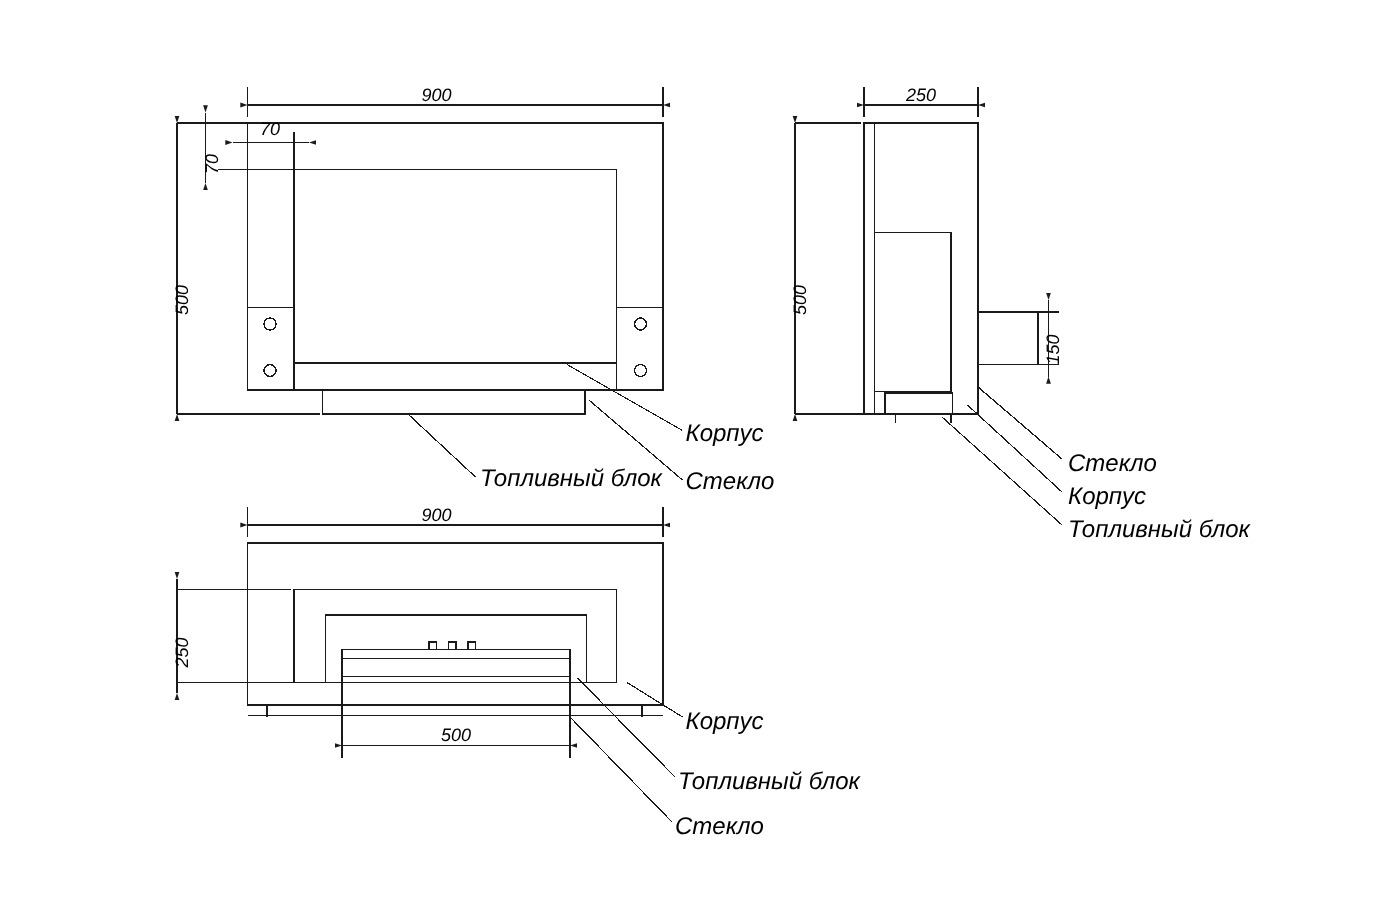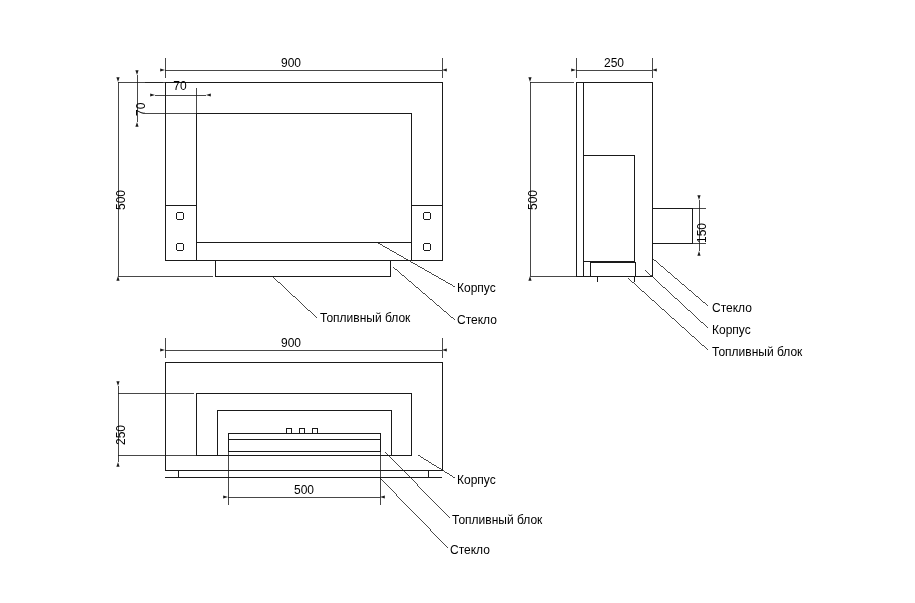--- a/index.html
+++ b/index.html
@@ -7,32 +7,33 @@
     padding: 0;
     background: #ffffff;
   }
   #stage {
     position: relative;
     width: 915px;
     height: 603px;
     background: #ffffff;
     font-family: "Liberation Sans", sans-serif;
     overflow: hidden;
+    font-style: italic;
   }
   .svg-root {
     position: absolute;
     left: 0;
     top: 0;
     width: 915px;
     height: 603px;
   }
   .lbl {
     position: absolute;
     font-family: "Liberation Sans", sans-serif;
-    font-size: 12px;
+    font-size: 16px;
     color: #000000;
     white-space: nowrap;
   }
   .dim {
     position: absolute;
     font-family: "Liberation Sans", sans-serif;
     font-size: 12px;
     color: #000000;
     white-space: nowrap;
   }

